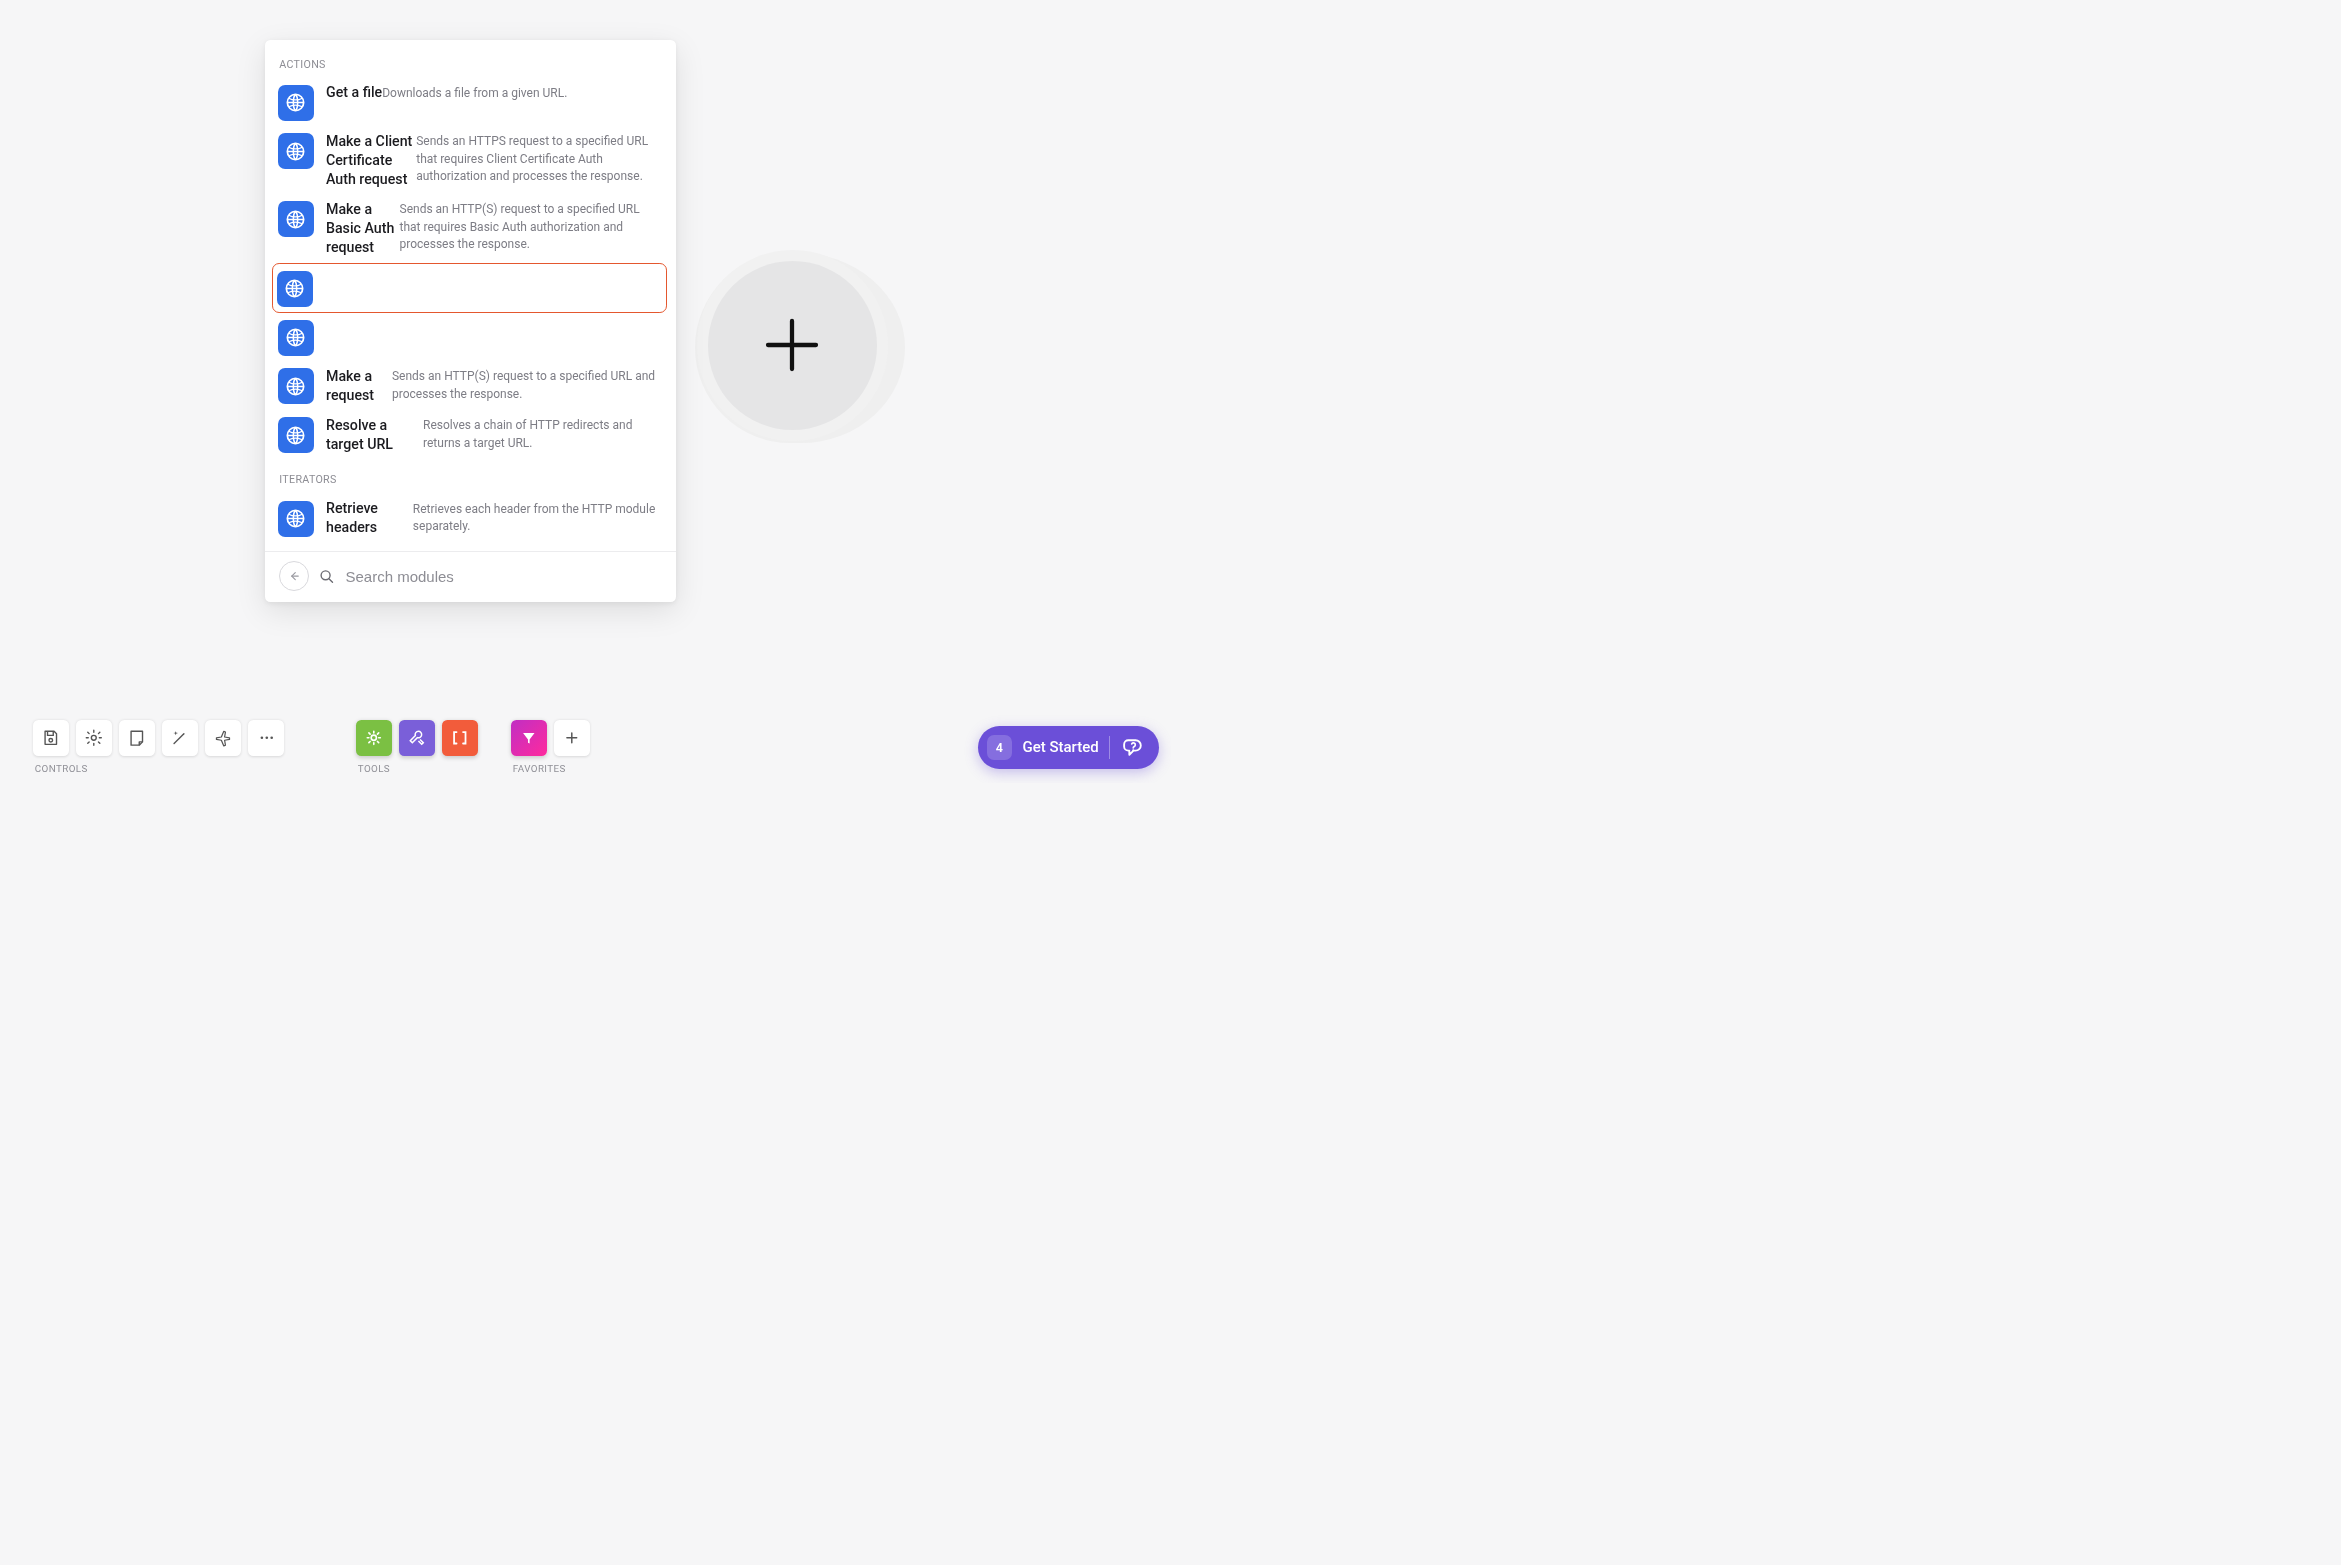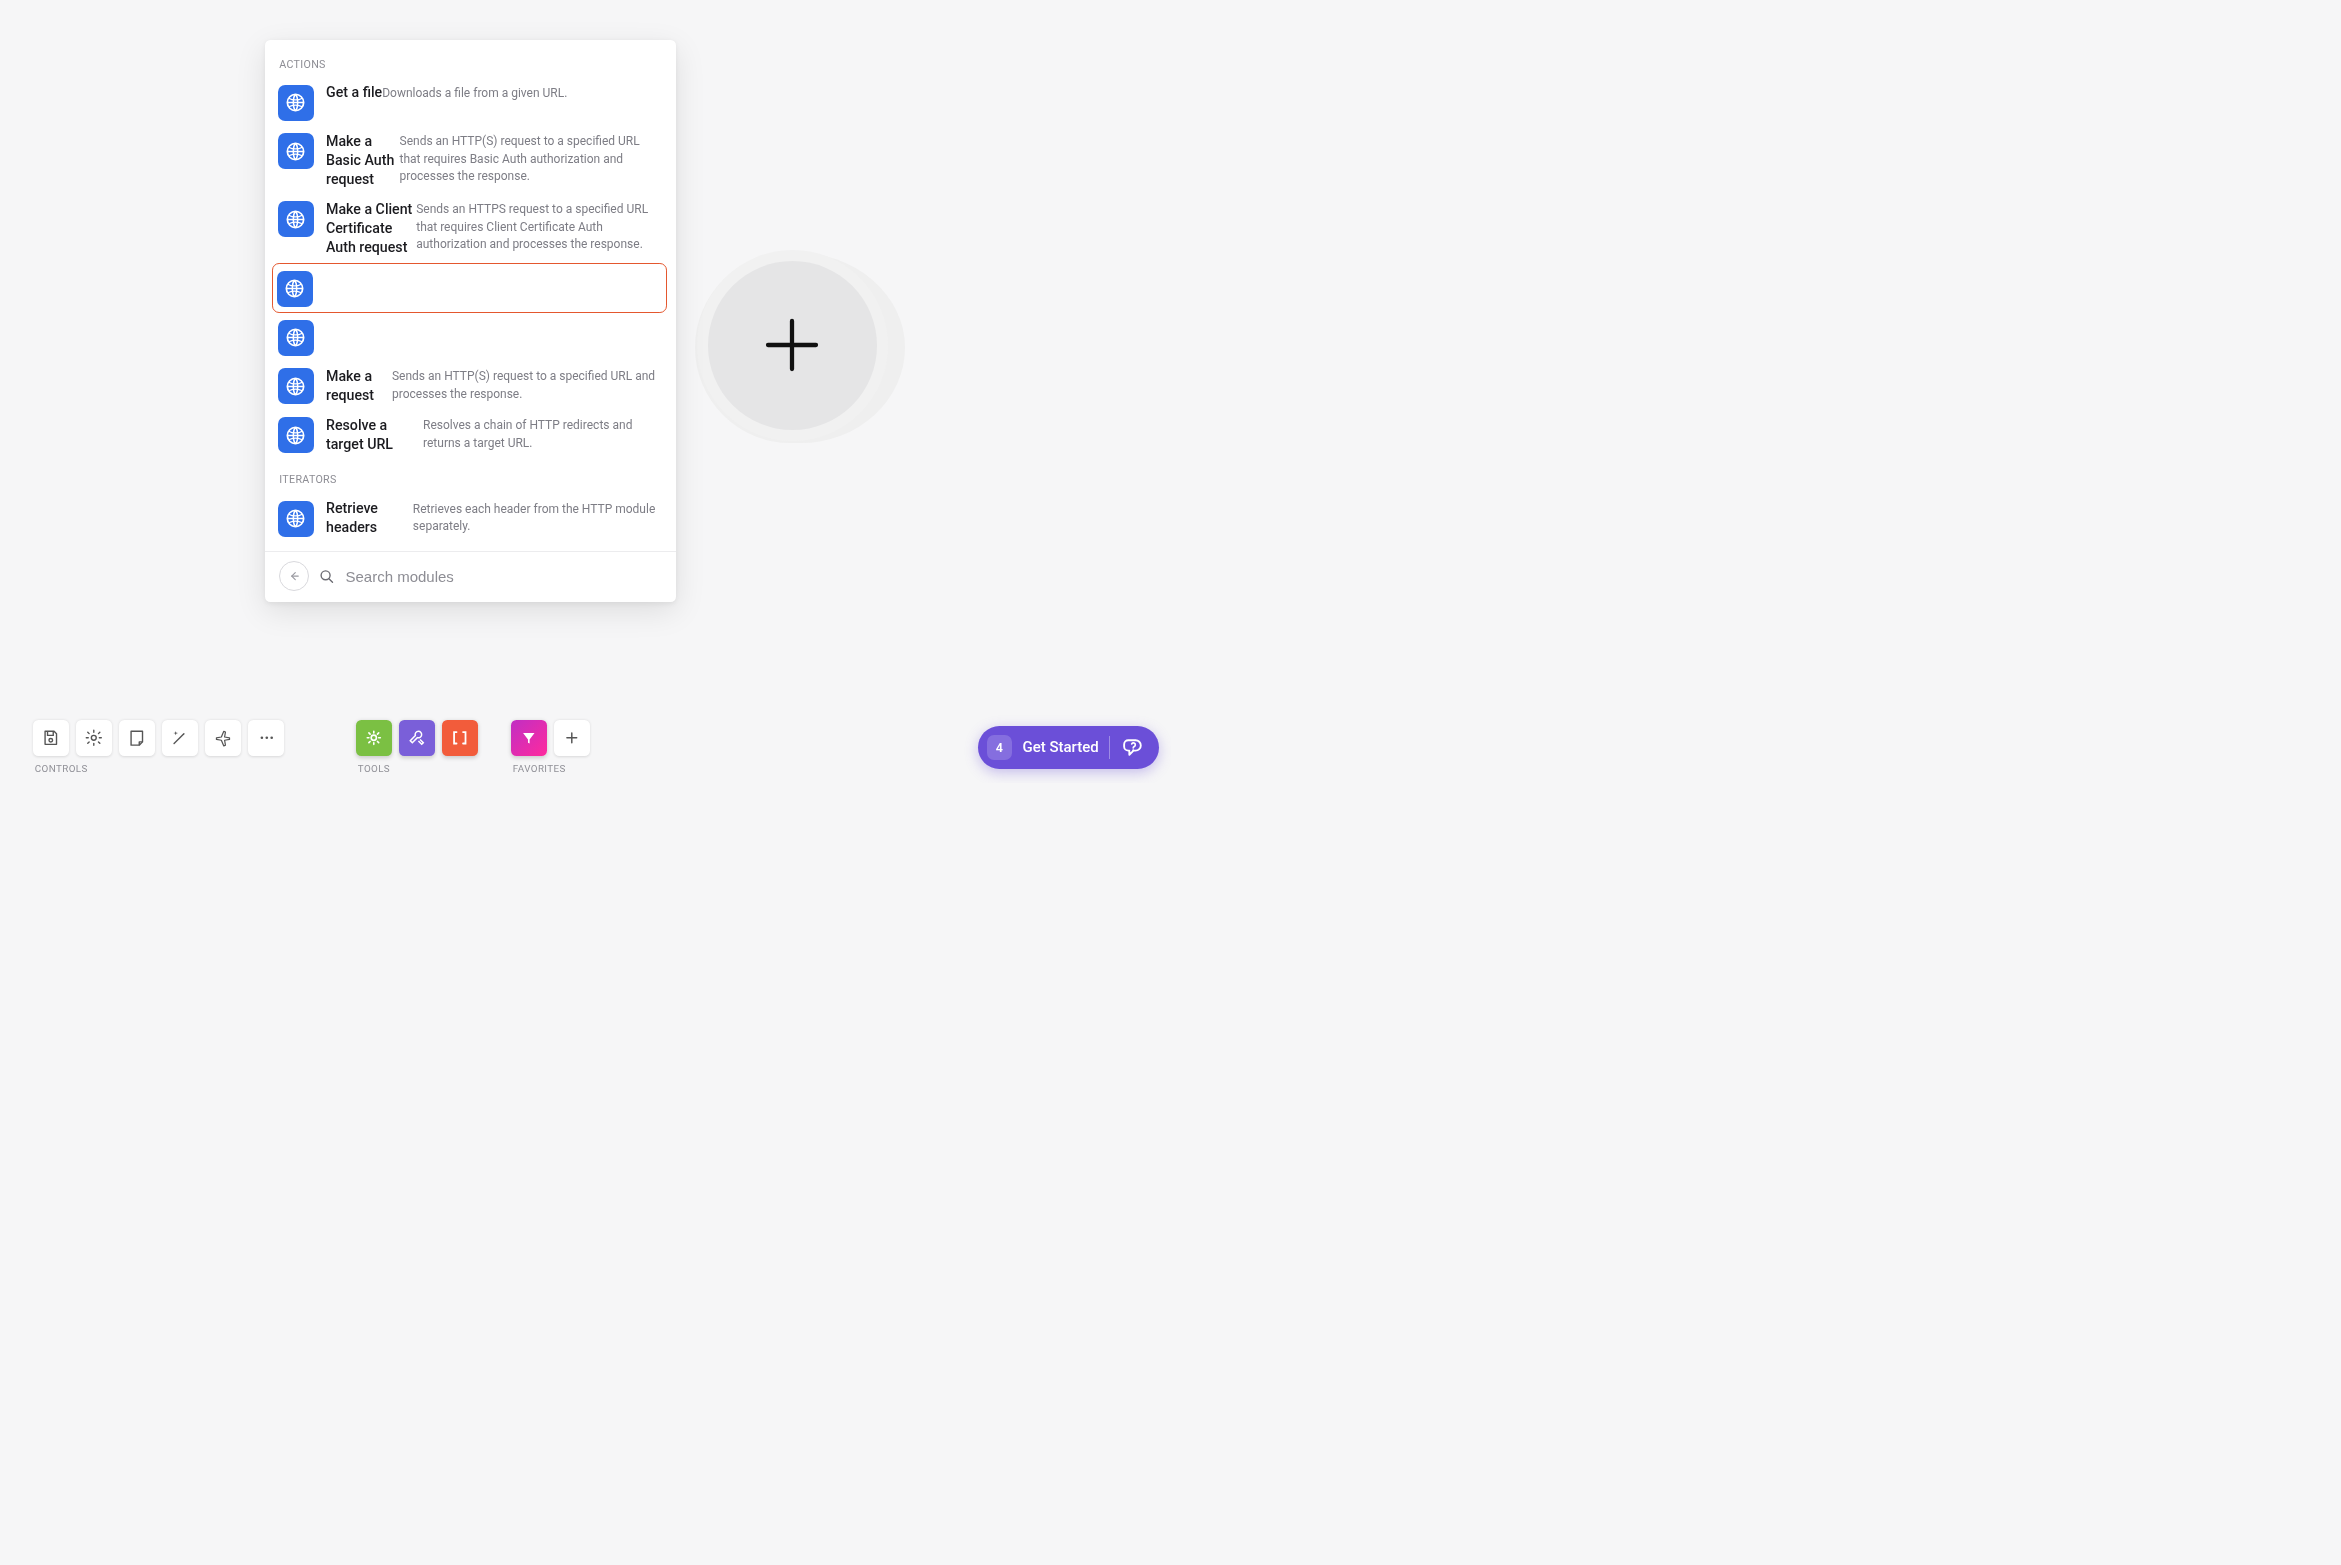--- a/index.html
+++ b/index.html
@@ -238,35 +238,35 @@
       </div>
       <div class="action-item">
         <div class="action-icon">
           <svg viewBox="0 0 24 24">
             <circle cx="12" cy="12" r="8.5" fill="none" stroke="#fff" stroke-width="1.8"></circle>
             <path d="M3.5 12h17M12 3.5c3 2.8 3 14.2 0 17M12 3.5c-3 2.8-3 14.2 0 17" fill="none" stroke="#fff" stroke-width="1.6"></path>
             <path d="M5 7.5c4 2.5 10 2.5 14 0M5 16.5c4-2.5 10-2.5 14 0" fill="none" stroke="#fff" stroke-width="1.3"></path>
           </svg>
         </div>
         <div class="action-text">
+          <div class="action-title">Make a Client Certificate Auth request</div>
+          <div class="action-desc">Sends an HTTPS request to a specified URL that requires Client Certificate Auth authorization and processes the response.</div>
+        </div>
+      </div>
+      <div class="action-item">
+        <div class="action-icon">
+          <svg viewBox="0 0 24 24">
+            <circle cx="12" cy="12" r="8.5" fill="none" stroke="#fff" stroke-width="1.8"></circle>
+            <path d="M3.5 12h17M12 3.5c3 2.8 3 14.2 0 17M12 3.5c-3 2.8-3 14.2 0 17" fill="none" stroke="#fff" stroke-width="1.6"></path>
+            <path d="M5 7.5c4 2.5 10 2.5 14 0M5 16.5c4-2.5 10-2.5 14 0" fill="none" stroke="#fff" stroke-width="1.3"></path>
+          </svg>
+        </div>
+        <div class="action-text">
           <div class="action-title">Make a Basic Auth request</div>
           <div class="action-desc">Sends an HTTP(S) request to a specified URL that requires Basic Auth authorization and processes the response.</div>
-        </div>
-      </div>
-      <div class="action-item">
-        <div class="action-icon">
-          <svg viewBox="0 0 24 24">
-            <circle cx="12" cy="12" r="8.5" fill="none" stroke="#fff" stroke-width="1.8"></circle>
-            <path d="M3.5 12h17M12 3.5c3 2.8 3 14.2 0 17M12 3.5c-3 2.8-3 14.2 0 17" fill="none" stroke="#fff" stroke-width="1.6"></path>
-            <path d="M5 7.5c4 2.5 10 2.5 14 0M5 16.5c4-2.5 10-2.5 14 0" fill="none" stroke="#fff" stroke-width="1.3"></path>
-          </svg>
-        </div>
-        <div class="action-text">
-          <div class="action-title">Make a Client Certificate Auth request</div>
-          <div class="action-desc">Sends an HTTPS request to a specified URL that requires Client Certificate Auth authorization and processes the response.</div>
         </div>
       </div>
       <div class="action-item highlighted">
         <div class="action-icon">
           <svg viewBox="0 0 24 24">
             <circle cx="12" cy="12" r="8.5" fill="none" stroke="#fff" stroke-width="1.8"></circle>
             <path d="M3.5 12h17M12 3.5c3 2.8 3 14.2 0 17M12 3.5c-3 2.8-3 14.2 0 17" fill="none" stroke="#fff" stroke-width="1.6"></path>
             <path d="M5 7.5c4 2.5 10 2.5 14 0M5 16.5c4-2.5 10-2.5 14 0" fill="none" stroke="#fff" stroke-width="1.3"></path>
           </svg>
         </div>

